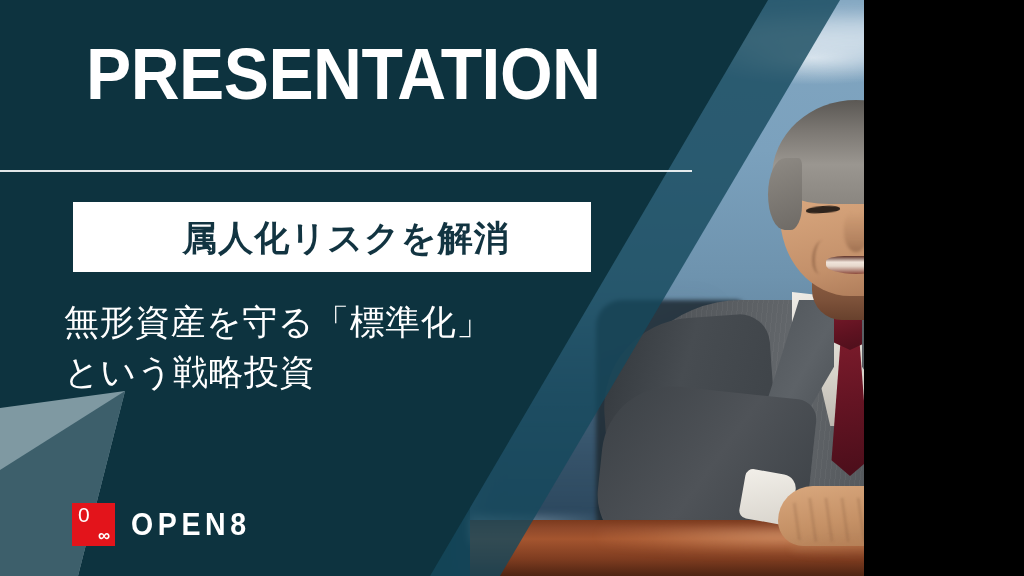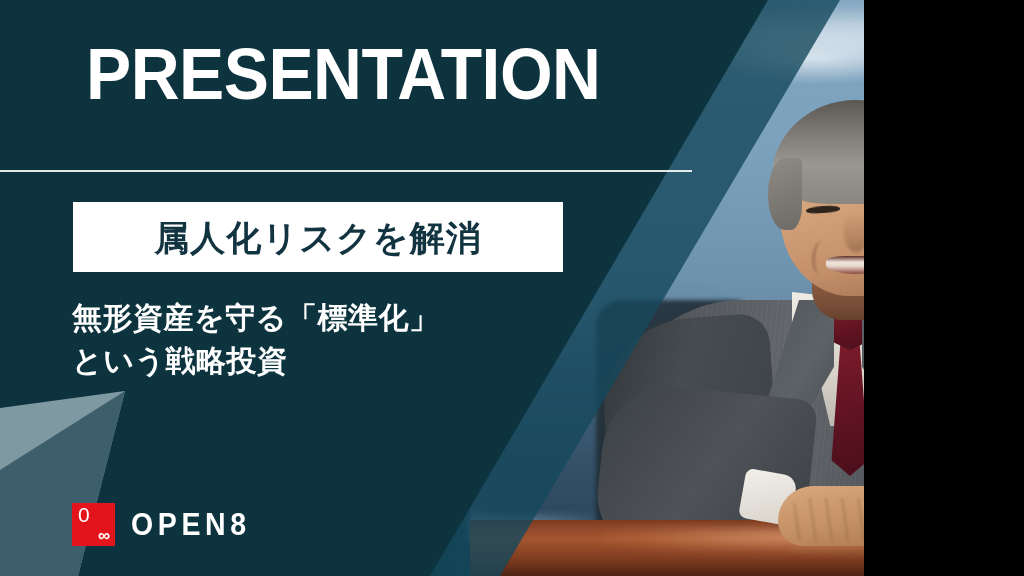--- a/index.html
+++ b/index.html
@@ -408,37 +408,38 @@
   .headline-box {
     position: absolute;
     left: 73px;
     top: 202px;
     width: 490px;
     height: 70px;
     background: #ffffff;
     display: flex;
     align-items: center;
     justify-content: center;
+    padding-left: 28px;
   }
   .headline-text {
     color: #123441;
     font-size: 35px;
     font-weight: 700;
     letter-spacing: 1px;
     line-height: 1;
     white-space: nowrap;
   }
 
   .subtitle {
     position: absolute;
-    left: 72px;
+    left: 64px;
     top: 297px;
     color: #ffffff;
-    font-size: 30px;
-    font-weight: 700;
+    font-size: 35px;
+    font-weight: 400;
     line-height: 1.42;
     letter-spacing: .5px;
     white-space: pre-line;
   }
 
   
   .logo {
     position: absolute;
     left: 72px;
     top: 503px;

